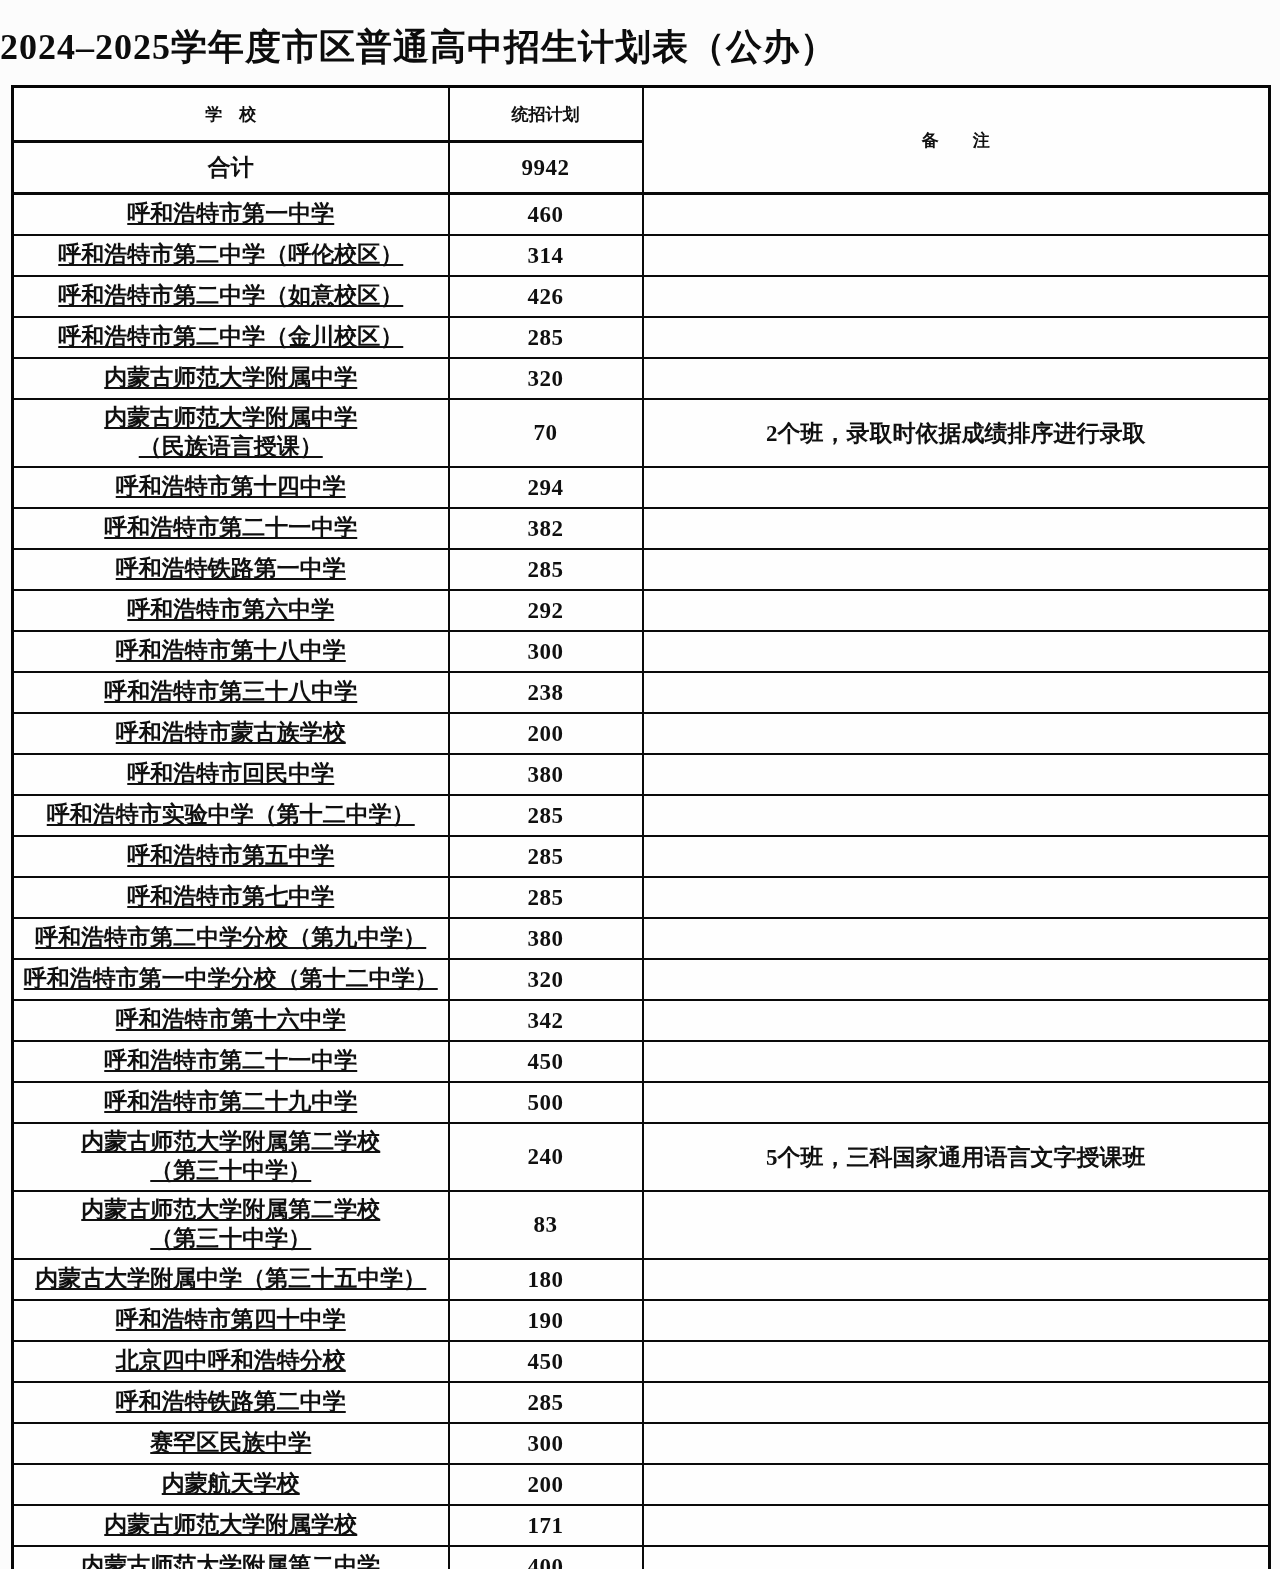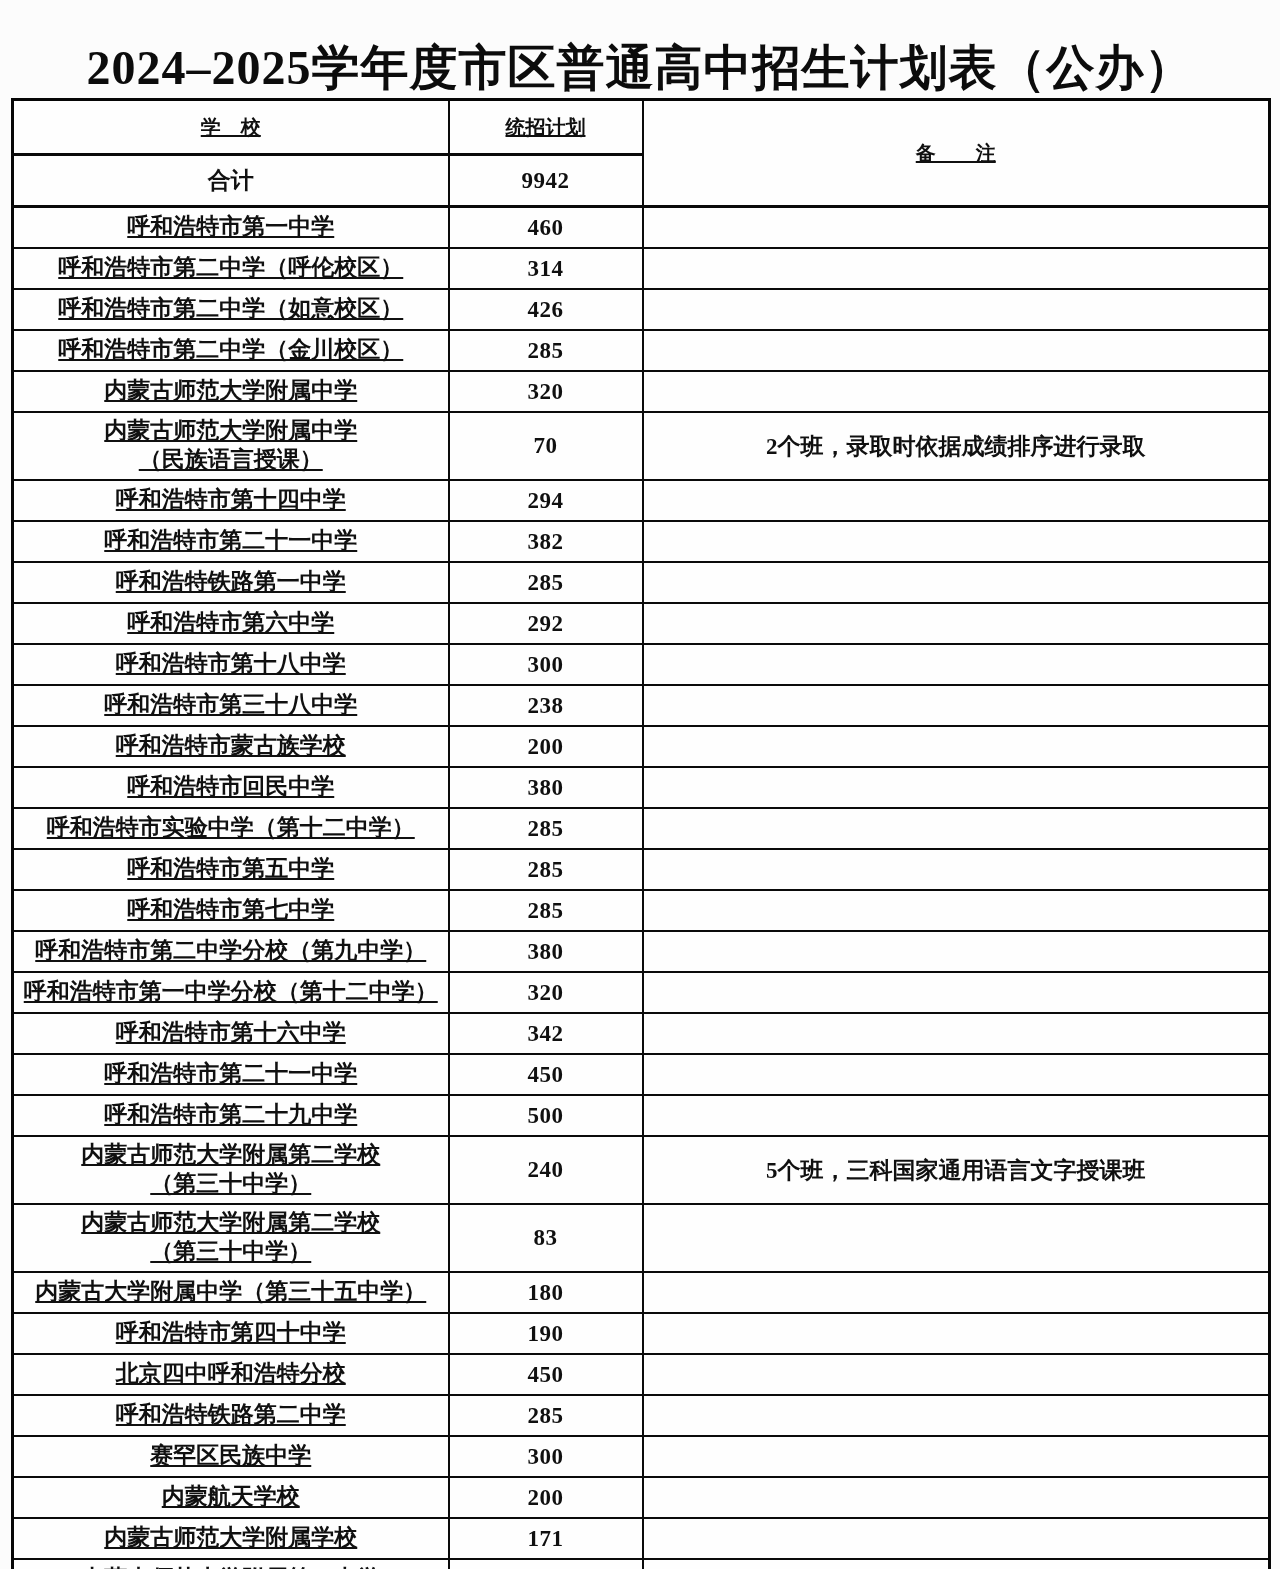--- a/index.html
+++ b/index.html
@@ -10,23 +10,22 @@
     width: 1280px;
     height: 1569px;
     background: #fcfcfc;
     font-family: "Liberation Serif", "DejaVu Serif", serif;
     color: #101010;
     overflow: hidden;
   }
   .page-title {
     width: 1280px;
     height: 62px;
-    padding-top: 36px;
-    text-align: center;
-    font-size: 48px;
+    padding-top: 23px;
+    font-size: 36px;
     font-weight: bold;
     letter-spacing: 1px;
     color: #0c0c0c;
   }
   table.enroll-table {
     border-collapse: collapse;
     table-layout: fixed;
     margin-left: 11px;
     width: 1257px;
     background: #fefefe;
@@ -35,23 +34,22 @@
   table.enroll-table td {
     border: 2px solid #0a0a0a;
     text-align: center;
     vertical-align: middle;
     font-weight: bold;
     padding: 0;
     overflow: hidden;
   }
   tr.header-row td {
     height: 52px;
-    font-size: 20px;
+    font-size: 17px;
     border-bottom-width: 3px;
-    text-decoration: underline;
   }
   tr.total-row td {
     height: 49px;
     font-size: 23px;
     border-bottom-width: 3px;
   }
   tr.school-row td {
     height: 39px;
     font-size: 23px;
   }

